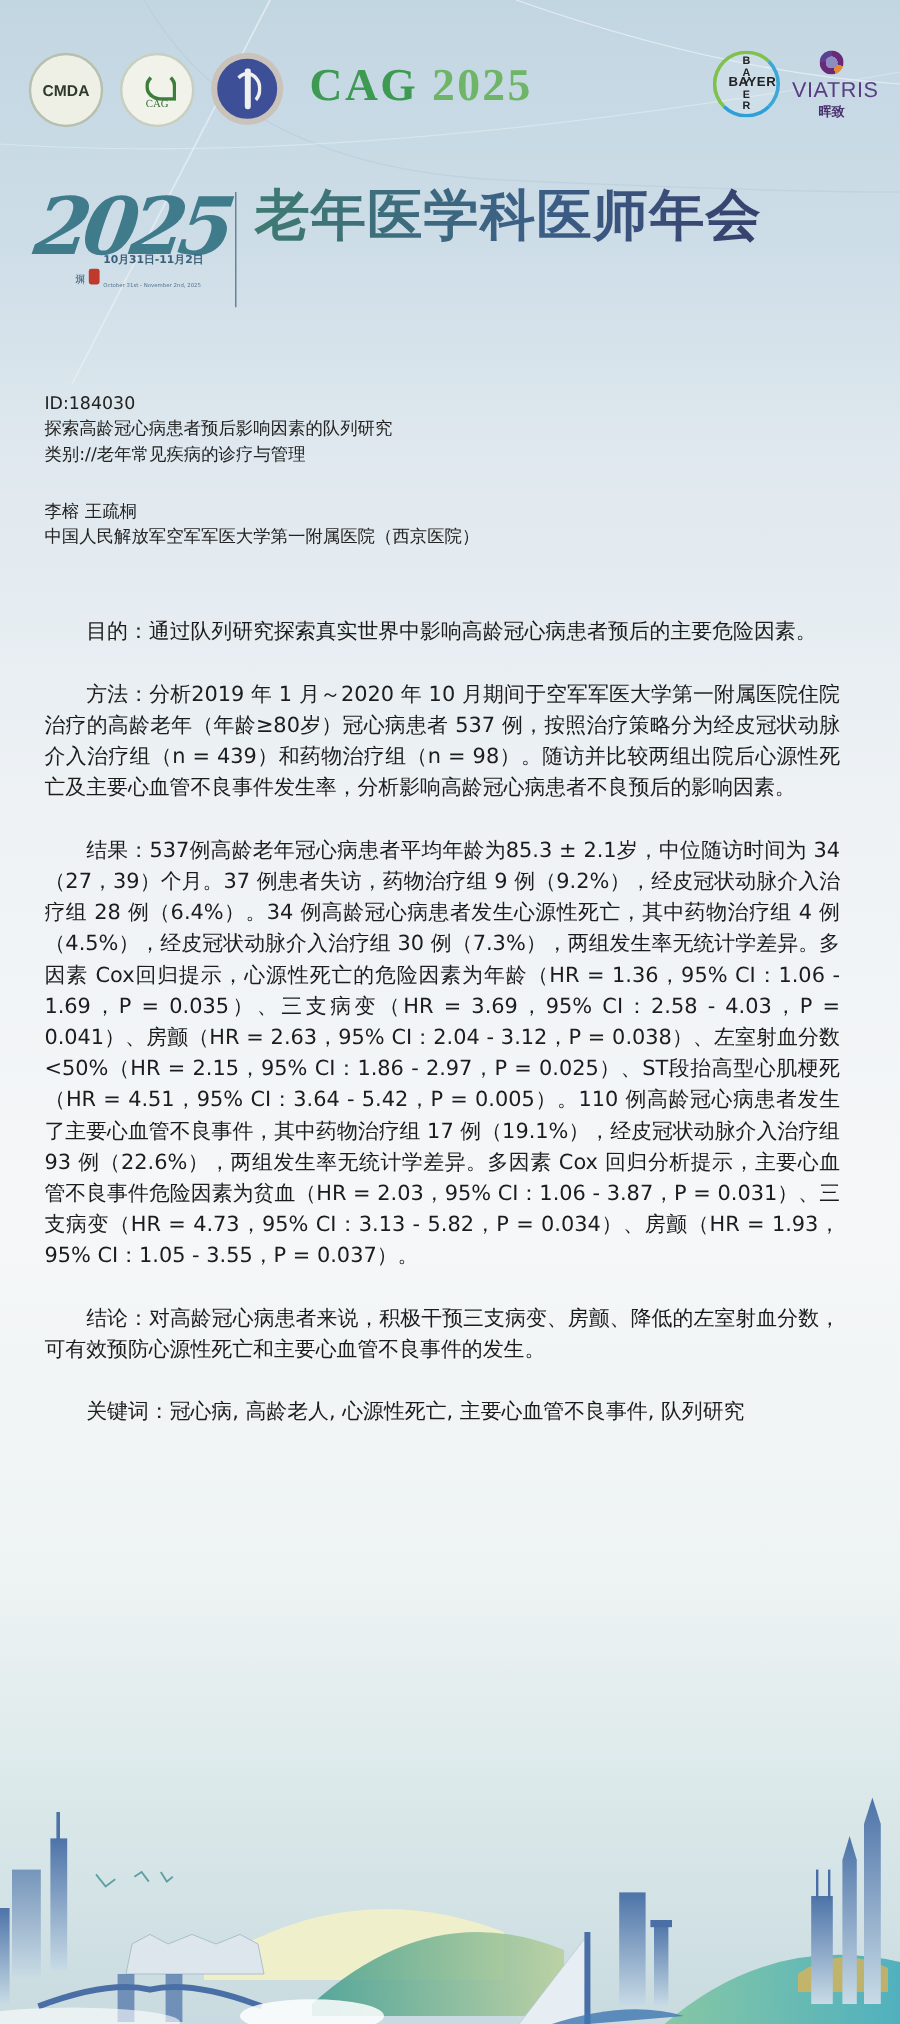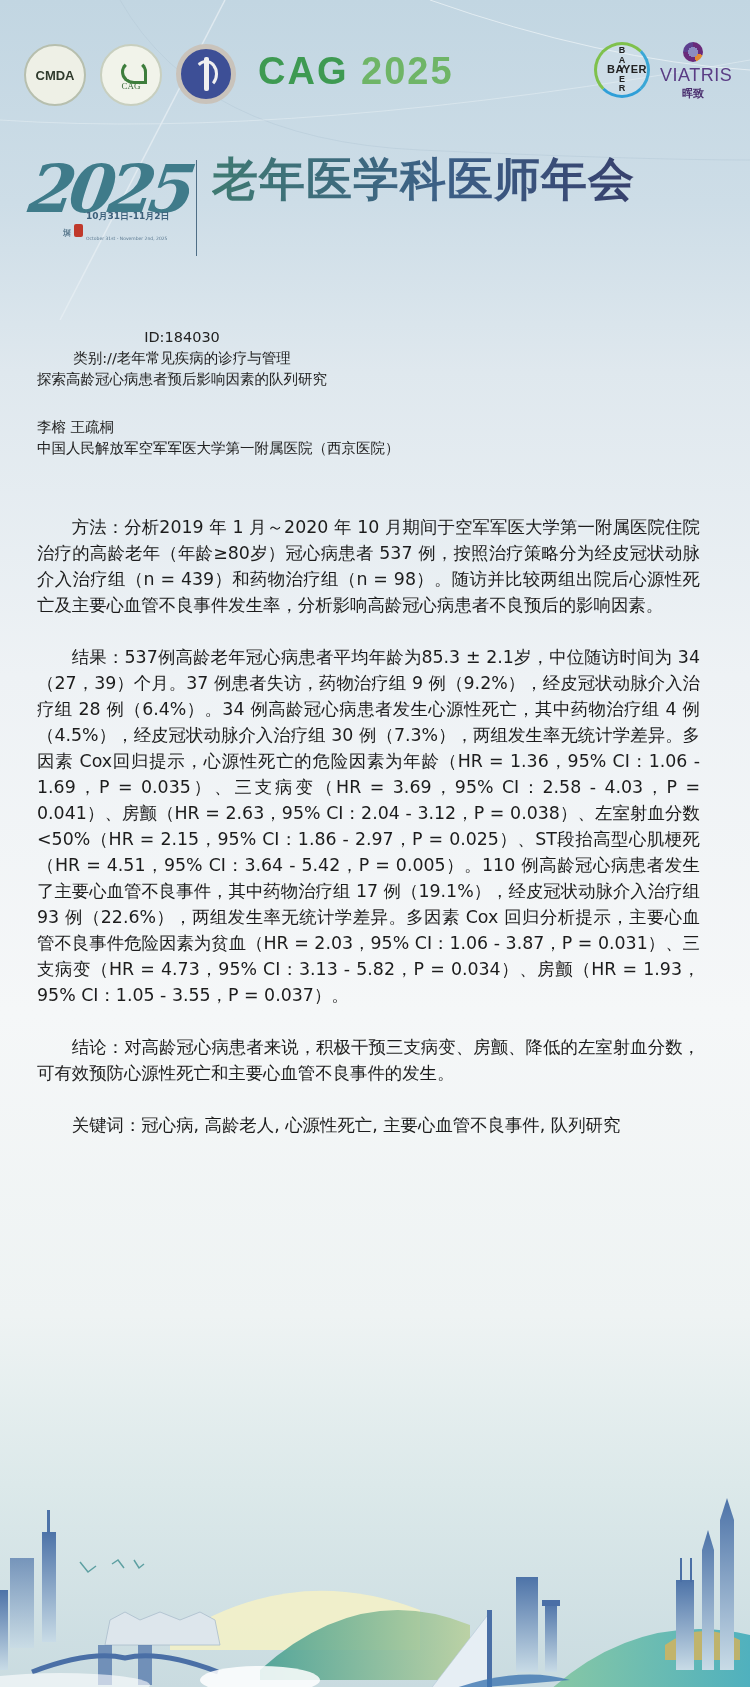--- a/index.html
+++ b/index.html
@@ -14,21 +14,21 @@
   .logo-row { position: absolute; top: 40px; left: 24px; height: 66px; display: flex; align-items: center; }
   .seal { width: 58px; height: 58px; border-radius: 50%; position: absolute; display: flex; align-items: center; justify-content: center; }
   .seal-cmda { left: 0; top: 4px; background: #eef0e6; border: 2px solid #b7bfae; }
   .seal-cmda span { font-family: "Liberation Sans", sans-serif; font-weight: bold; font-size: 13px; color: #2f3a2c; }
   .seal-cag { left: 76px; top: 4px; background: #f1f3ea; border: 2px solid #c8cfbf; }
   .seal-cag span { font-family: "Liberation Serif", serif; font-size: 9px; color: #3a6a3a; margin-top: 22px; }
   .seal-cag .leaf { position: absolute; top: 14px; left: 19px; width: 20px; height: 18px; border-radius: 50% 50% 0 50%; border: 3px solid #3d7d3c; border-top-color: transparent; }
   .seal-pku { left: 152px; top: 4px; background: #3d4f96; border: 5px solid #c9c3bb; width: 50px; height: 50px; }
   .seal-pku .rod { width: 5px; height: 34px; background: #f0f0f0; border-radius: 2px; position: relative; }
   .seal-pku .snake { position: absolute; width: 18px; height: 22px; border: 3px solid #f0f0f0; border-radius: 50%; border-left-color: transparent; border-bottom-color: transparent; }
-  .cag-title { position: absolute; left: 258px; top: 48px; font-family: Liberation Sans, sans-serif; font-weight: bold; font-size: 38px; letter-spacing: 2px; line-height: 46px; }
+  .cag-title { position: absolute; left: 258px; top: 48px; font-family: Liberation Serif, serif; font-weight: bold; font-size: 38px; letter-spacing: 2px; line-height: 46px; }
   .cag-title .c1 { color: #3e9a52; }
   .cag-title .c2 { color: #6fb567; }
   .bayer { position: absolute; left: 594px; top: 42px; width: 50px; height: 50px; border-radius: 50%; border: 3px solid #7fc14c; border-right-color: #3aa7d6; border-bottom-color: #2f9fd8; background: rgba(255,255,255,0.15); }
   .bayer .h { position: absolute; left: 0; right: 0; top: 18px; text-align: right; font-family: "Liberation Sans", sans-serif; font-weight: bold; font-size: 11px; color: #222; letter-spacing: 0.5px; }
   .bayer .v { position: absolute; left: 21px; top: 1px; width: 8px; text-align: center; font-family: "Liberation Sans", sans-serif; font-weight: bold; font-size: 9px; line-height: 9.5px; color: #222; }
   .viatris { position: absolute; left: 660px; top: 42px; width: 66px; text-align: center; }
   .viatris .mark { width: 20px; height: 20px; margin: 0 auto 3px; border-radius: 50%; background: radial-gradient(circle, #8c8cc0 0 35%, transparent 36%), conic-gradient(#6a2a7a 0 30%, #e28a35 30% 45%, #6a2a7a 45% 75%, #5d3f8f 75% 100%); }
   .viatris .name { font-family: "Liberation Sans", sans-serif; font-size: 18px; color: #5a3c84; letter-spacing: 0.5px; }
   .viatris .cn { font-size: 11px; color: #4a2f6e; font-weight: bold; }
   
@@ -37,21 +37,21 @@
   .year-mark .city { position: absolute; left: 30px; top: 72px; font-size: 8px; color: #4f6f85; writing-mode: vertical-rl; }
   .year-mark .stamp { position: absolute; left: 44px; top: 74px; width: 9px; height: 13px; background: #c0392b; border-radius: 2px; }
   .year-mark .dates { position: absolute; left: 56px; top: 60px; font-size: 9px; color: #3b5f7a; font-weight: bold; }
   .year-mark .dates-en { position: absolute; left: 56px; top: 86px; font-size: 4.5px; color: #5a7890; }
   .divider { position: absolute; left: 196px; top: 160px; width: 1px; height: 96px; background: #4f6e86; }
   .conf-title { position: absolute; left: 212px; top: 152px; font-weight: bold; color: #34566f; }
   .conf-title .l1 { font-size: 46px; line-height: 52px; letter-spacing: 2px; background: linear-gradient(90deg, #2f6e78, #3d5f85 60%, #3d4f7d); -webkit-background-clip: text; background-clip: text; color: transparent; }
   .conf-title .l2 { font-size: 46px; line-height: 54px; letter-spacing: 1px; background: linear-gradient(90deg, #3f7a72, #3c5f86 55%, #37406d); -webkit-background-clip: text; background-clip: text; color: transparent; }
   
   .meta { position: absolute; left: 37px; top: 327px; font-size: 14.5px; line-height: 21px; color: #222; }
-  .meta div { white-space: nowrap; text-align: center; }
+  .meta div { white-space: nowrap; }
   .authors { position: absolute; left: 37px; top: 417px; font-size: 14.5px; line-height: 21px; color: #222; }
   
   .body-text { position: absolute; left: 37px; top: 514px; width: 663px; font-size: 17.4px; line-height: 26px; color: #1c1c1c; text-align: justify; }
   .body-text p { margin: 0 0 26px 0; text-indent: 2em; }
   
   .skyline { position: absolute; left: 0; top: 1440px; width: 750px; height: 247px; }
 </style>
 </head>
 <body>
 
@@ -105,29 +105,30 @@
   <div class="dates">10月31日-11月2日</div>
   <div class="dates-en">October 31st - November 2nd, 2025</div>
 </div>
 <div class="divider"></div>
 <div class="conf-title">
   <div class="l2">老年医学科医师年会</div>
 </div>
 
 <div class="meta">
   <div>ID:184030</div>
+  <div>探索高龄冠心病患者预后影响因素的队列研究</div>
   <div>类别://老年常见疾病的诊疗与管理</div>
-  <div>探索高龄冠心病患者预后影响因素的队列研究</div>
 </div>
 <div class="authors">
   <div>李榕 王疏桐</div>
   <div>中国人民解放军空军军医大学第一附属医院（西京医院）</div>
 </div>
 
 <div class="body-text">
+  <p>目的：通过队列研究探索真实世界中影响高龄冠心病患者预后的主要危险因素。</p>
   <p>方法：分析2019 年 1 月～2020 年 10 月期间于空军军医大学第一附属医院住院治疗的高龄老年（年龄≥80岁）冠心病患者 537 例，按照治疗策略分为经皮冠状动脉介入治疗组（n = 439）和药物治疗组（n = 98）。随访并比较两组出院后心源性死亡及主要心血管不良事件发生率，分析影响高龄冠心病患者不良预后的影响因素。</p>
   <p>结果：537例高龄老年冠心病患者平均年龄为85.3 ± 2.1岁，中位随访时间为 34 （27，39）个月。37 例患者失访，药物治疗组 9 例（9.2%），经皮冠状动脉介入治疗组 28 例（6.4%）。34 例高龄冠心病患者发生心源性死亡，其中药物治疗组 4 例（4.5%），经皮冠状动脉介入治疗组 30 例（7.3%），两组发生率无统计学差异。多因素 Cox回归提示，心源性死亡的危险因素为年龄（HR = 1.36，95% CI：1.06 - 1.69，P = 0.035）、三支病变（HR = 3.69，95% CI：2.58 - 4.03，P = 0.041）、房颤（HR = 2.63，95% CI：2.04 - 3.12，P = 0.038）、左室射血分数&lt;50%（HR = 2.15，95% CI：1.86 - 2.97，P = 0.025）、ST段抬高型心肌梗死（HR = 4.51，95% CI：3.64 - 5.42，P = 0.005）。110 例高龄冠心病患者发生了主要心血管不良事件，其中药物治疗组 17 例（19.1%），经皮冠状动脉介入治疗组93 例（22.6%），两组发生率无统计学差异。多因素 Cox 回归分析提示，主要心血管不良事件危险因素为贫血（HR = 2.03，95% CI：1.06 - 3.87，P = 0.031）、三支病变（HR = 4.73，95% CI：3.13 - 5.82，P = 0.034）、房颤（HR = 1.93，95% CI：1.05 - 3.55，P = 0.037）。</p>
   <p>结论：对高龄冠心病患者来说，积极干预三支病变、房颤、降低的左室射血分数，可有效预防心源性死亡和主要心血管不良事件的发生。</p>
   <p>关键词：冠心病, 高龄老人, 心源性死亡, 主要心血管不良事件, 队列研究</p>
 </div>
 
 <svg class="skyline" viewBox="0 0 750 247" width="750" height="247">
   <defs>
     <linearGradient id="gHill" x1="0" x2="1">
         <stop offset="0" stop-color="#3f9c8e"></stop>

